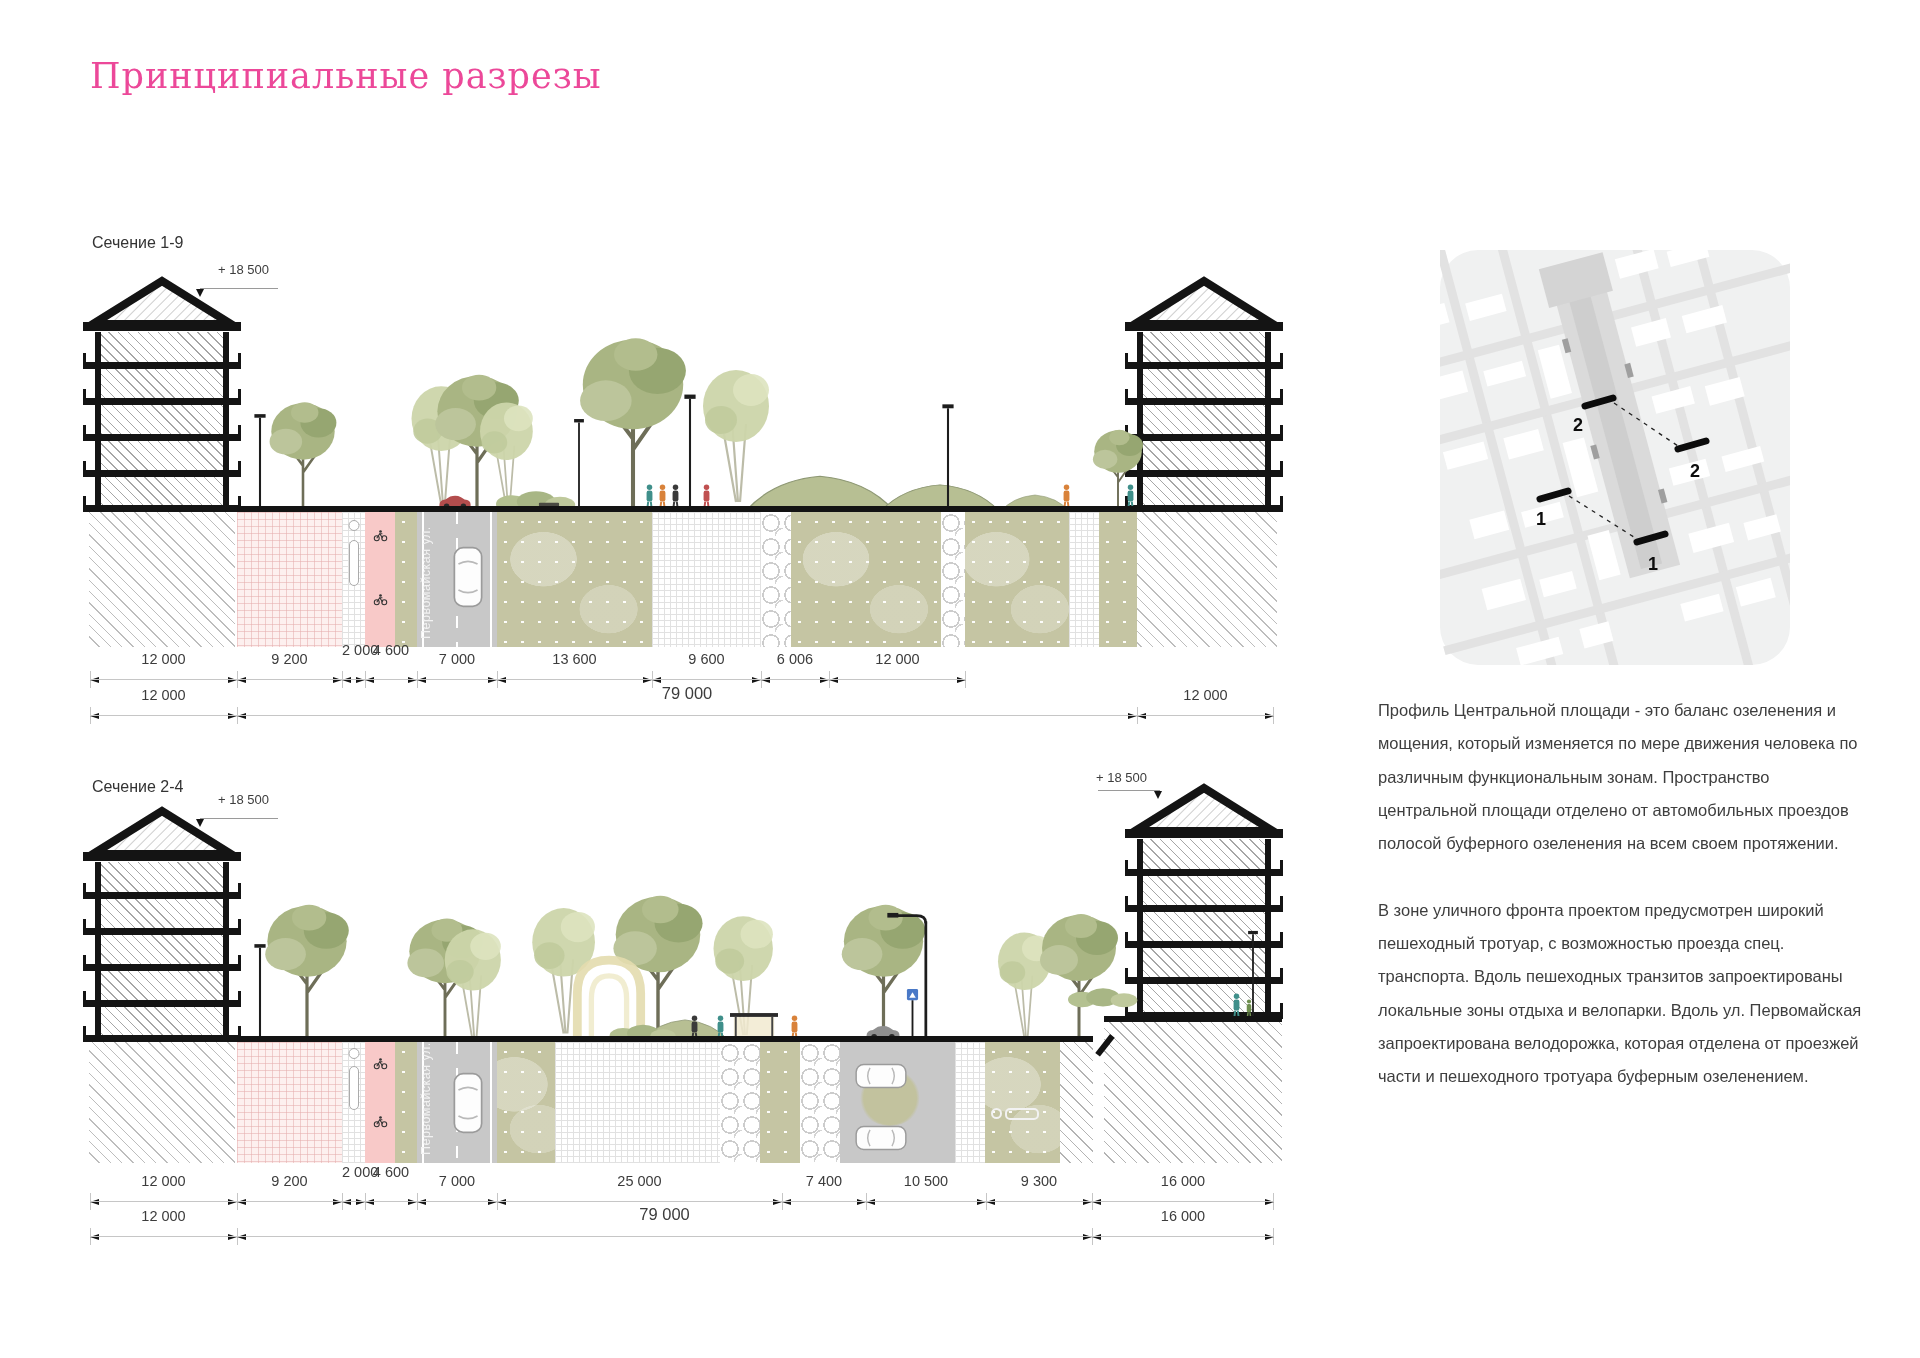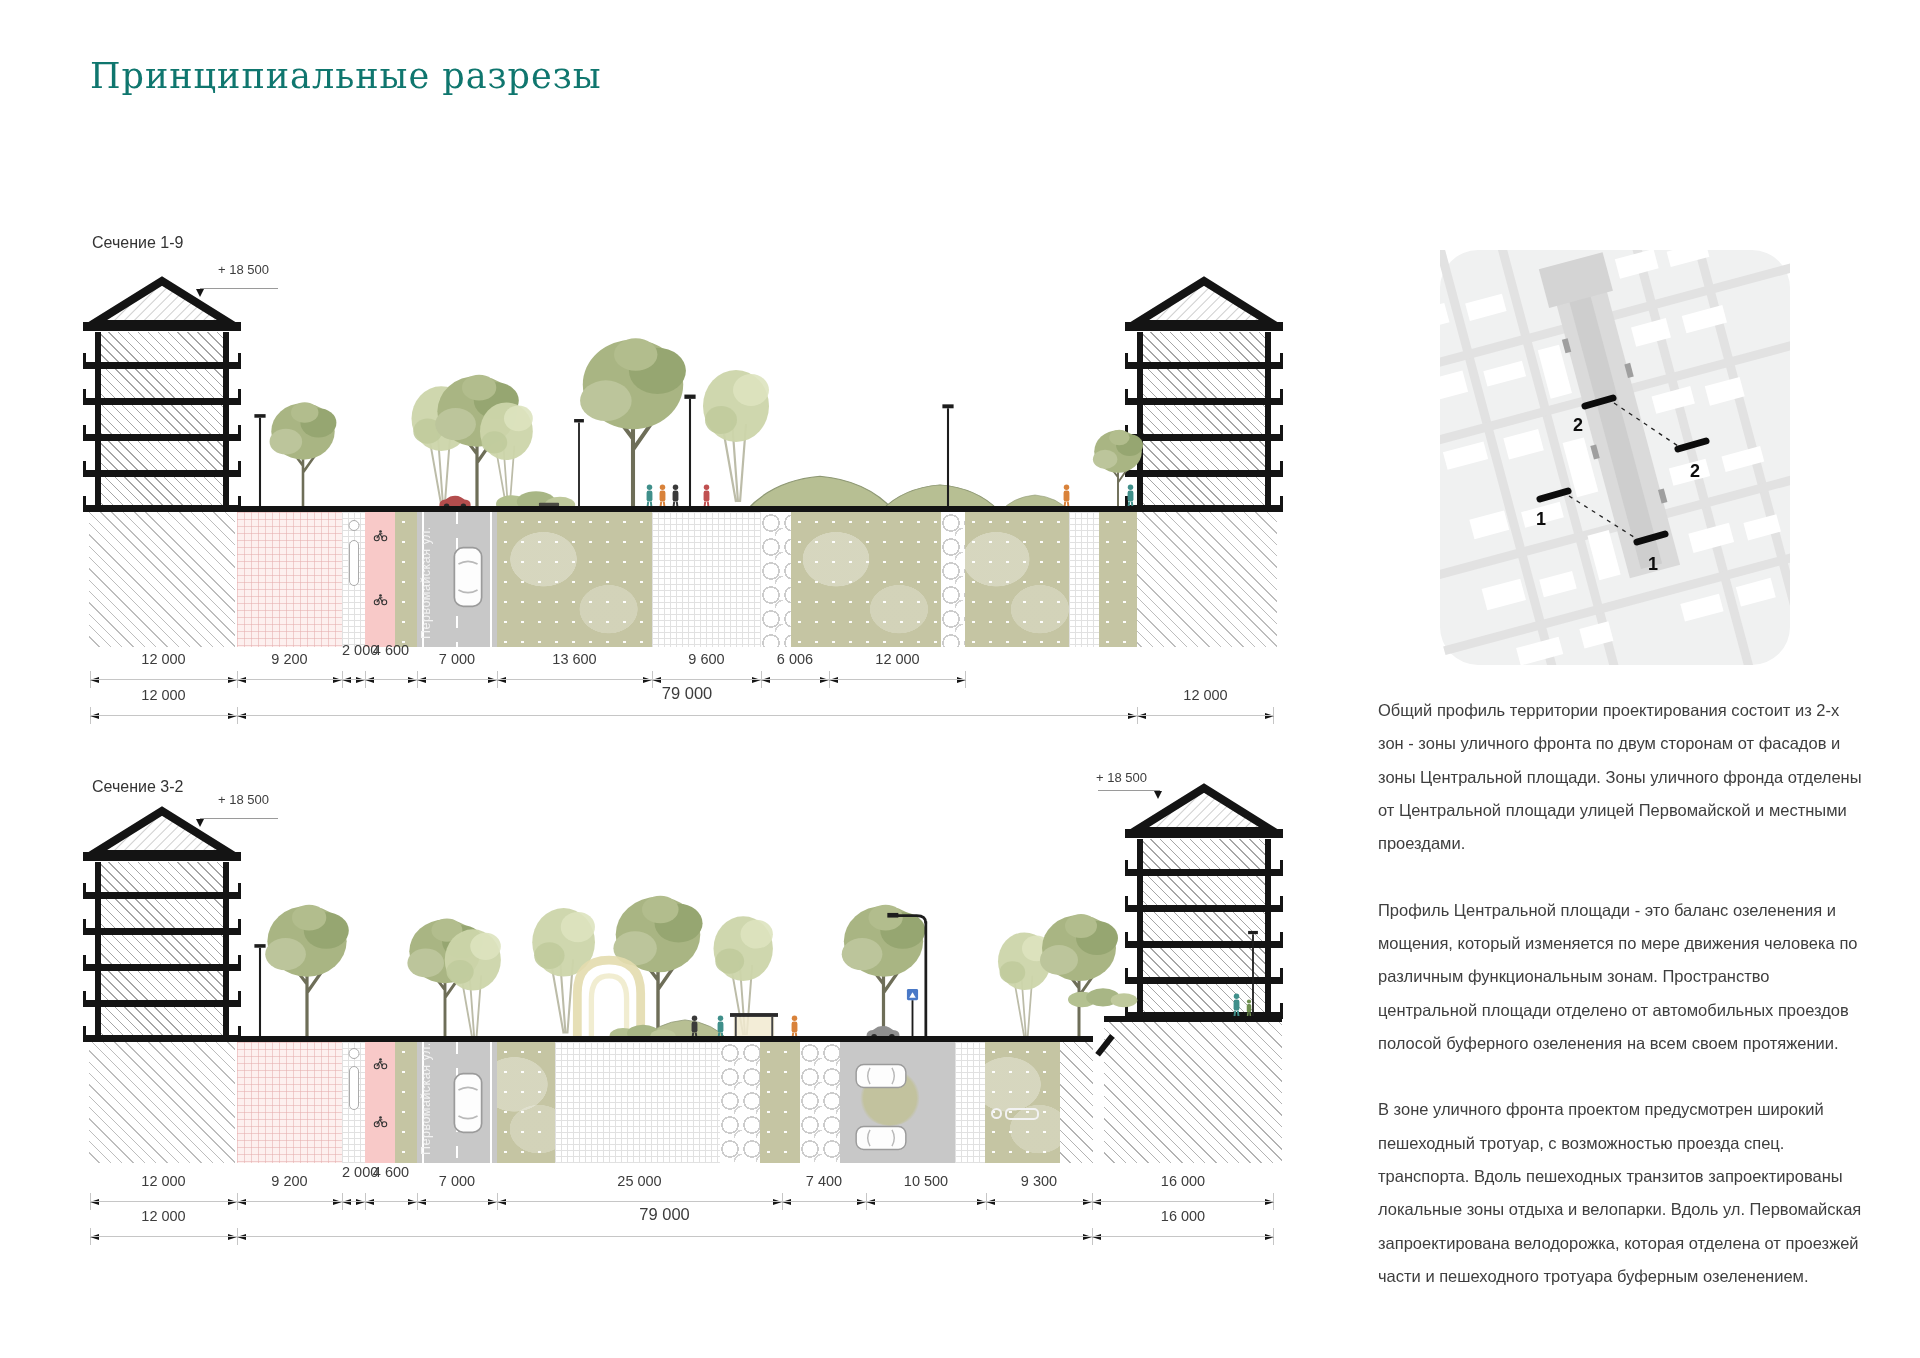--- a/index.html
+++ b/index.html
@@ -1,19 +1,19 @@
 <!DOCTYPE html>
 <html><head>
 <meta charset="utf-8">
 <style>
   html,body{margin:0;padding:0;background:#fff;}
   .page{position:relative;width:1920px;height:1358px;background:#ffffff;overflow:hidden;
         font-family:"Liberation Sans",sans-serif;color:#2c2c2c;}
   .title{position:absolute;left:90px;top:56px;font-family:"DejaVu Serif",serif;
-         font-size:35px;letter-spacing:1px;color:#0f766e;}
+         font-size:35px;letter-spacing:1px;color:#ec4899;}
   .seclabel{position:absolute;font-size:16px;color:#333;}
   
   .bld{position:absolute;width:158px;}
   .bld .roof{display:block;}
   .bld-body{position:relative;margin:0 12px;width:134px;height:180px;box-sizing:border-box;
             border-left:6px solid #141414;border-right:6px solid #141414;
             background-color:#fff;
             background-image:repeating-linear-gradient(45deg,rgba(0,0,0,0) 0 6px,#a6a6a6 6px 7px);}
   .slab{position:absolute;left:-18px;right:-18px;height:7px;background:#141414;}
   .slab::before,.slab::after{content:"";position:absolute;top:-9px;width:3px;height:9px;background:#141414;}
@@ -395,21 +395,21 @@
     <div class="dim-seg" style="width:137px">
         <span class="tick"></span>
         <span class="tick tickR"></span>
         <i class="arrL"></i>
         <i class="arrR"></i>
         <span class="line"></span>
         <span class="lbl">12 000</span>
       </div>
   </div>
 
-  <div class="seclabel" style="left:92px;top:778px;">Сечение 3-2</div>
+  <div class="seclabel" style="left:92px;top:778px;">Сечение 2-4</div>
 
   <div class="elev" style="left:218px;top:792px;">+ 18 500</div>
   <div class="lead" style="left:200px;top:818px;width:78px;"></div>
   <div class="tri" style="left:196px;top:819px;"></div>
 
   <div class="elev" style="left:1096px;top:770px;">+ 18 500</div>
   <div class="lead" style="left:1098px;top:790px;width:62px;"></div>
   <div class="tri" style="left:1154px;top:791px;"></div>
 
   <div class="bld" style="left:83px;top:802px;">
@@ -723,18 +723,17 @@
     </g>
     <g font-family="Liberation Sans, sans-serif" font-size="18" font-weight="700" fill="#0c0c0c">
       <text x="133" y="181">2</text>
       <text x="250" y="227">2</text>
       <text x="96" y="275">1</text>
       <text x="208" y="320">1</text>
     </g>
   </svg>
 
   <div class="textcol">
-    <p>Общий профиль территории проектирования состоит из 2-х зон - зоны уличного фронта по двум сторонам от фасадов и зоны Центральной площади. Зоны уличного фронда отделены от Центральной площади улицей Первомайской и местными проездами.</p>
     <p>Профиль Центральной площади - это баланс озеленения и мощения, который изменяется по мере движения человека по различным функциональным зонам. Пространство центральной площади отделено от автомобильных проездов полосой буферного озеленения на всем своем протяжении.</p>
     <p>В зоне уличного фронта проектом предусмотрен широкий пешеходный тротуар, с возможностью проезда спец. транспорта. Вдоль пешеходных транзитов запроектированы локальные зоны отдыха и велопарки. Вдоль ул. Первомайская запроектирована велодорожка, которая отделена от проезжей части и пешеходного тротуара буферным озеленением.</p>
   </div>
 
 </div>
 
 </body></html>

